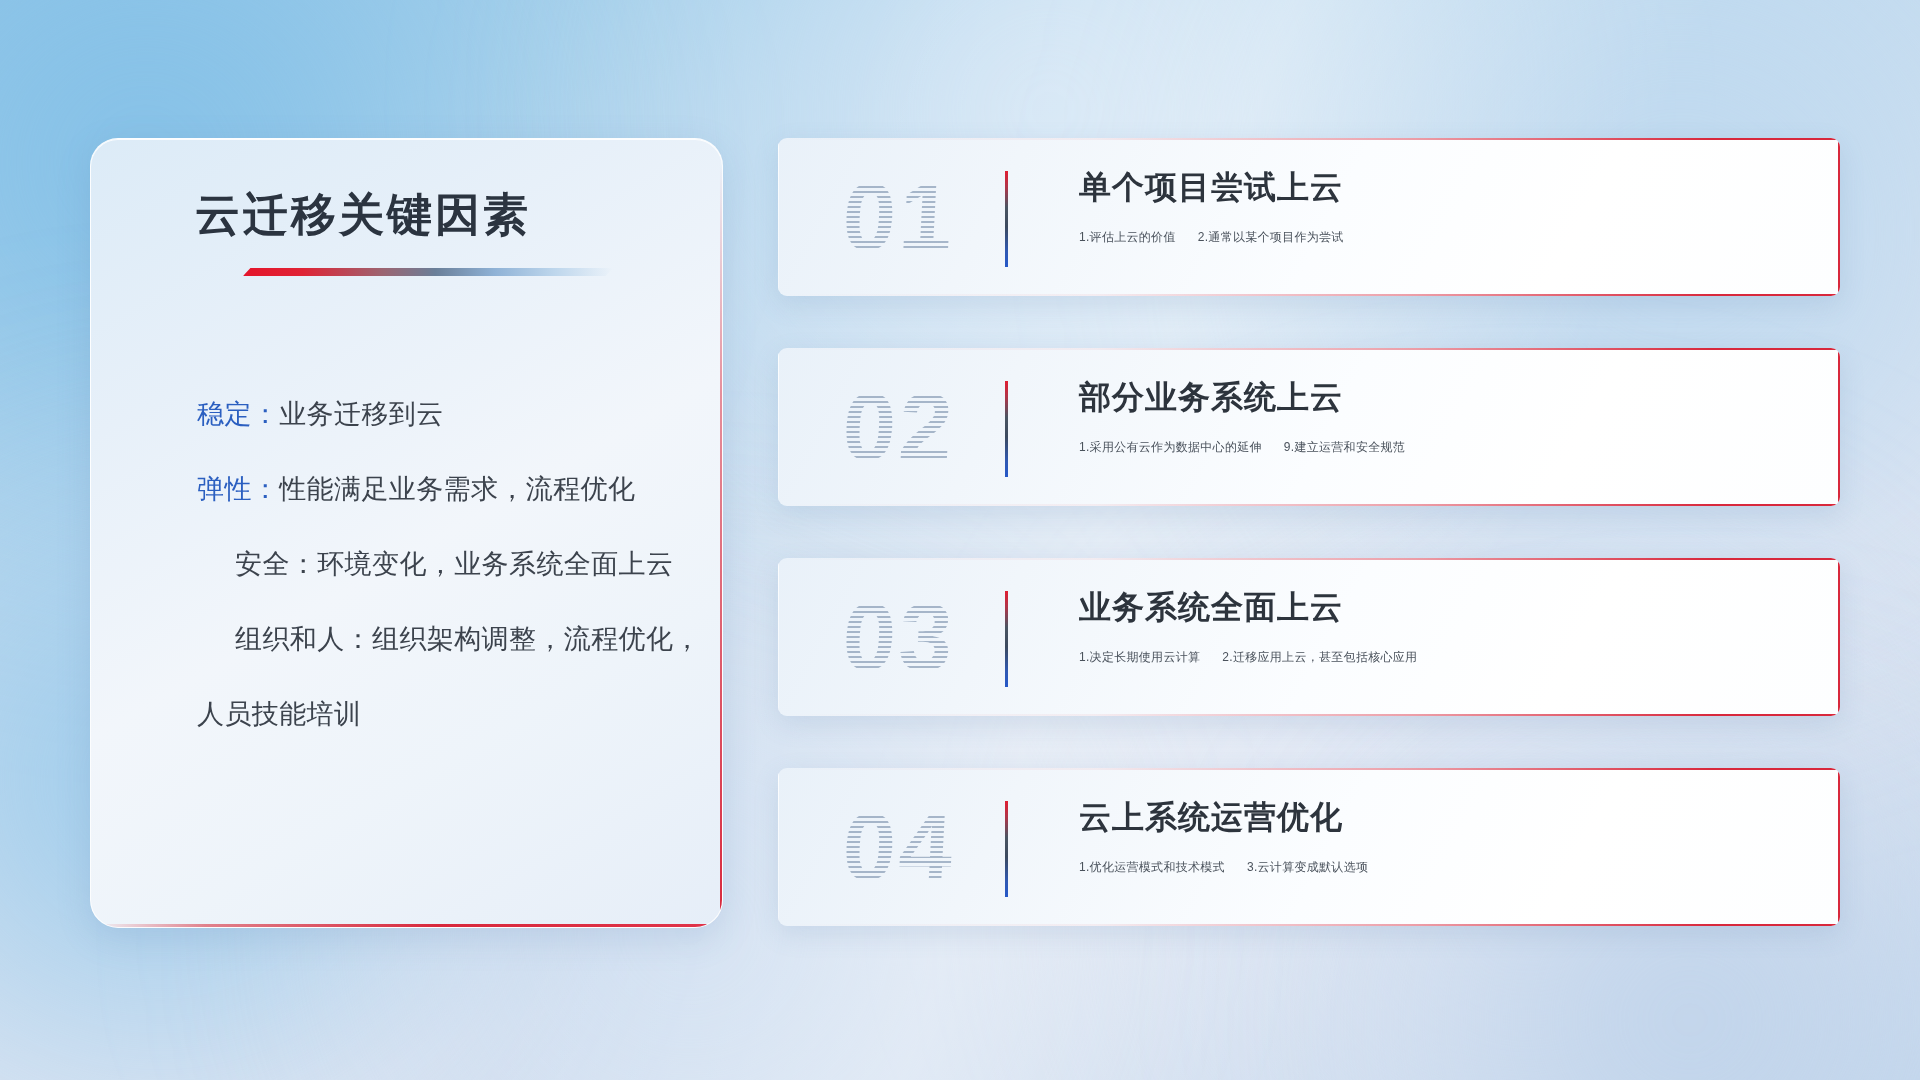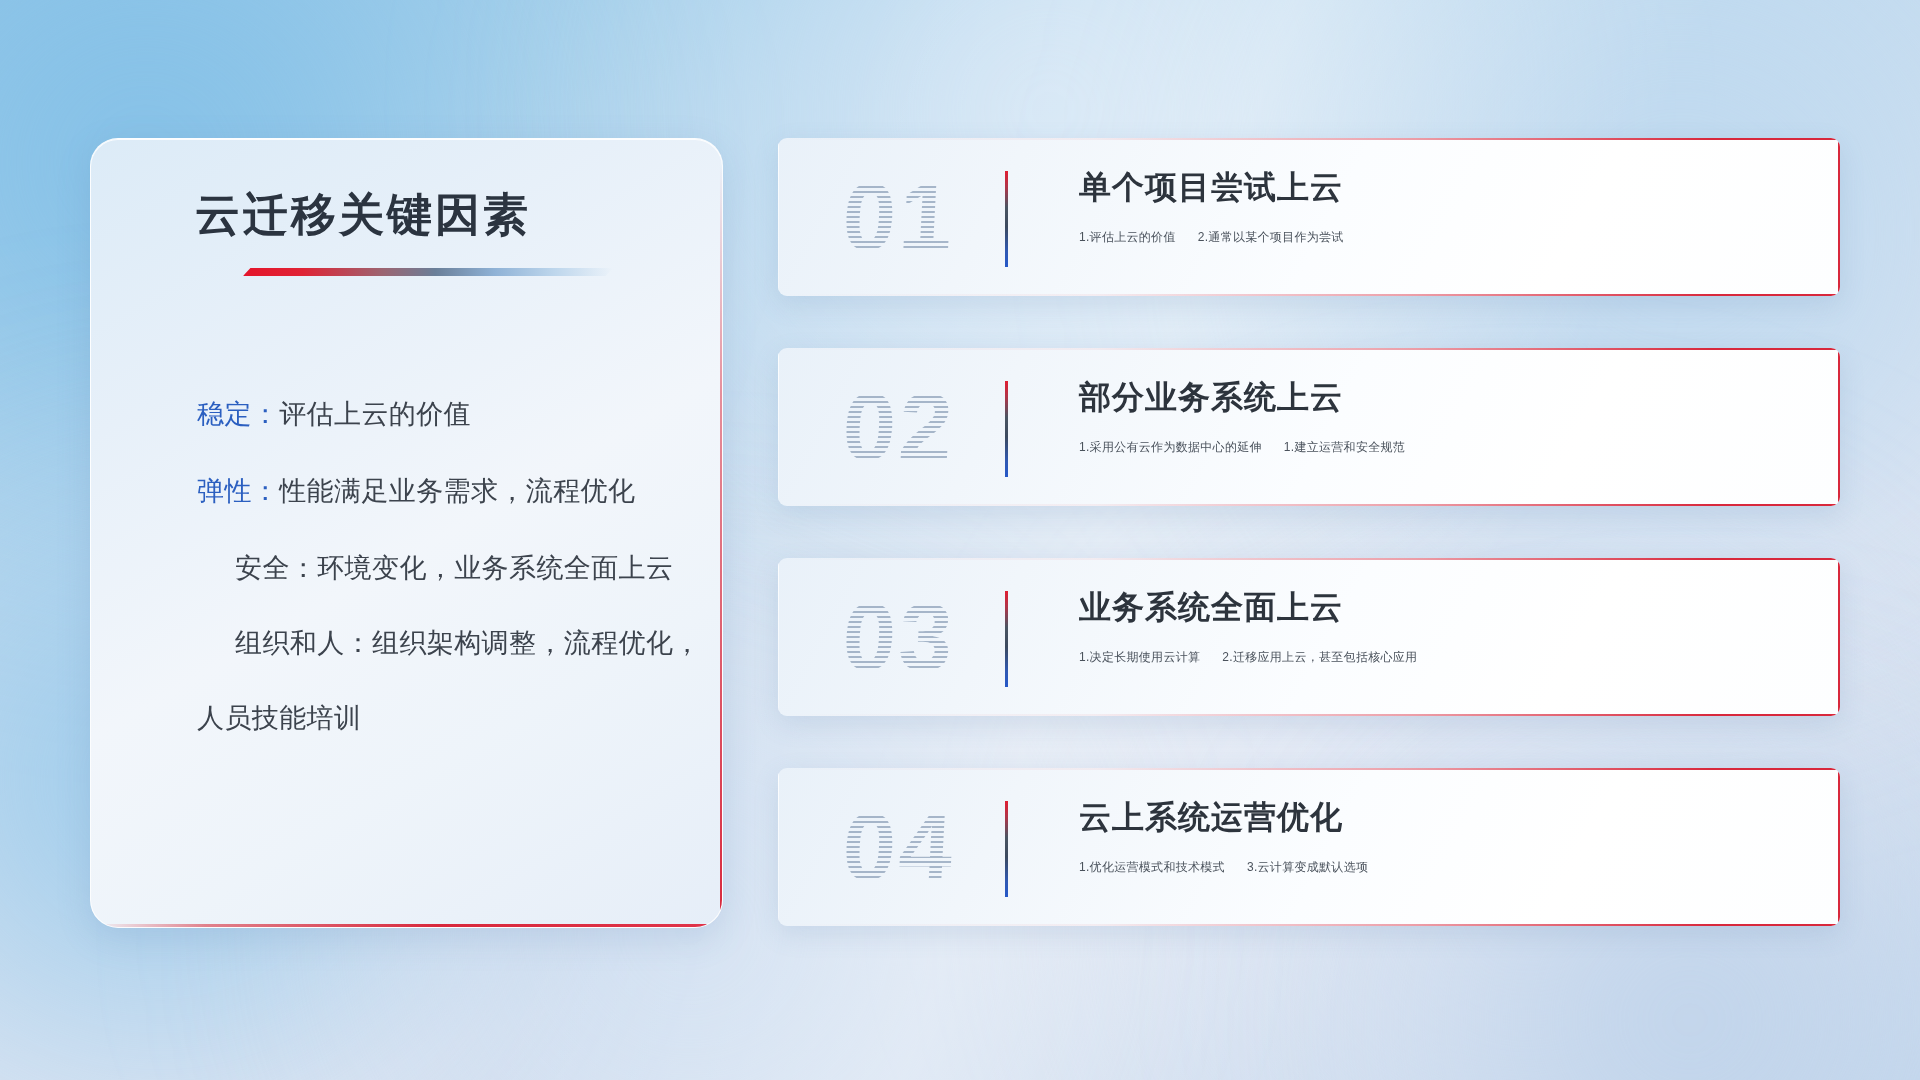--- a/index.html
+++ b/index.html
@@ -63,21 +63,21 @@
     background:linear-gradient(90deg,#e4152b 0%,#e02335 16%,#9b6572 38%,#6a7f99 52%,#8fb2d6 68%,#bdd6ec 84%,rgba(210,226,241,0) 100%);
     clip-path:polygon(2% 0,100% 0,98% 100%,0% 100%);
     border-radius:1px;
   }
   .factor-list{ position:absolute; left:106px; top:238px; right:40px; }
   .factor-row{
     font-size:27px; line-height:75px; color:#3c434d; white-space:nowrap;
     letter-spacing:.4px;
   }
   .factor-row .lead{ font-weight:400; }
-  .factor-row .lead.accent{ color:#2b5fc0;font-family:Liberation Mono, monospace; }
+  .factor-row .lead.accent{ color:#2b5fc0; }
   .factor-row .lead.plain{ color:#3c434d;margin-left:38px; }
   .factor-row .body{ color:#3c434d; }
 
   
   #cards{ position:absolute; left:778px; top:138px; width:1062px; }
   .card{
     position:relative; height:158px; margin-bottom:52px;
     border-radius:9px; overflow:hidden;
     background:linear-gradient(118deg,#e9f1f9 0%,#f1f6fb 22%,#fbfdff 52%,#ffffff 74%,#fdfeff 100%);
     box-shadow:0 8px 26px rgba(95,130,175,.16);
@@ -137,21 +137,21 @@
   <div class="blob blob-g"></div>
   <div class="bg-sheen"></div>
 </div>
 
 <section id="left-panel">
   <h1 class="panel-title">云迁移关键因素</h1>
   <div class="title-rule"></div>
 
   <div class="factor-list">
     <div class="factor-row">
-      <span class="lead accent">稳定：</span><span class="body">评估上云的价值</span>
+      <span class="lead accent">稳定：</span><span class="body">业务迁移到云</span>
     </div>
     <div class="factor-row">
       <span class="lead accent">弹性：</span><span class="body">性能满足业务需求，流程优化</span>
     </div>
     <div class="factor-row">
       <span class="lead plain">安全：</span><span class="body">环境变化，业务系统全面上云</span>
     </div>
     <div class="factor-row">
       <span class="lead plain">组织和人：</span><span class="body">组织架构调整，流程优化，</span>
     </div>
@@ -178,21 +178,21 @@
 
   <article class="card">
     <div class="edge-top"></div>
     <div class="edge-bottom"></div>
     <div class="edge-right"></div>
     <div class="edge-left"></div>
     <div class="card-num">02</div>
     <div class="card-divider"></div>
     <div class="card-text">
       <div class="card-title">部分业务系统上云</div>
-      <div class="card-sub"><span>1.采用公有云作为数据中心的延伸</span><span class="sp"></span><span>1.建立运营和安全规范</span></div>
+      <div class="card-sub"><span>1.采用公有云作为数据中心的延伸</span><span class="sp"></span><span>9.建立运营和安全规范</span></div>
     </div>
   </article>
 
   <article class="card">
     <div class="edge-top"></div>
     <div class="edge-bottom"></div>
     <div class="edge-right"></div>
     <div class="edge-left"></div>
     <div class="card-num">03</div>
     <div class="card-divider"></div>

